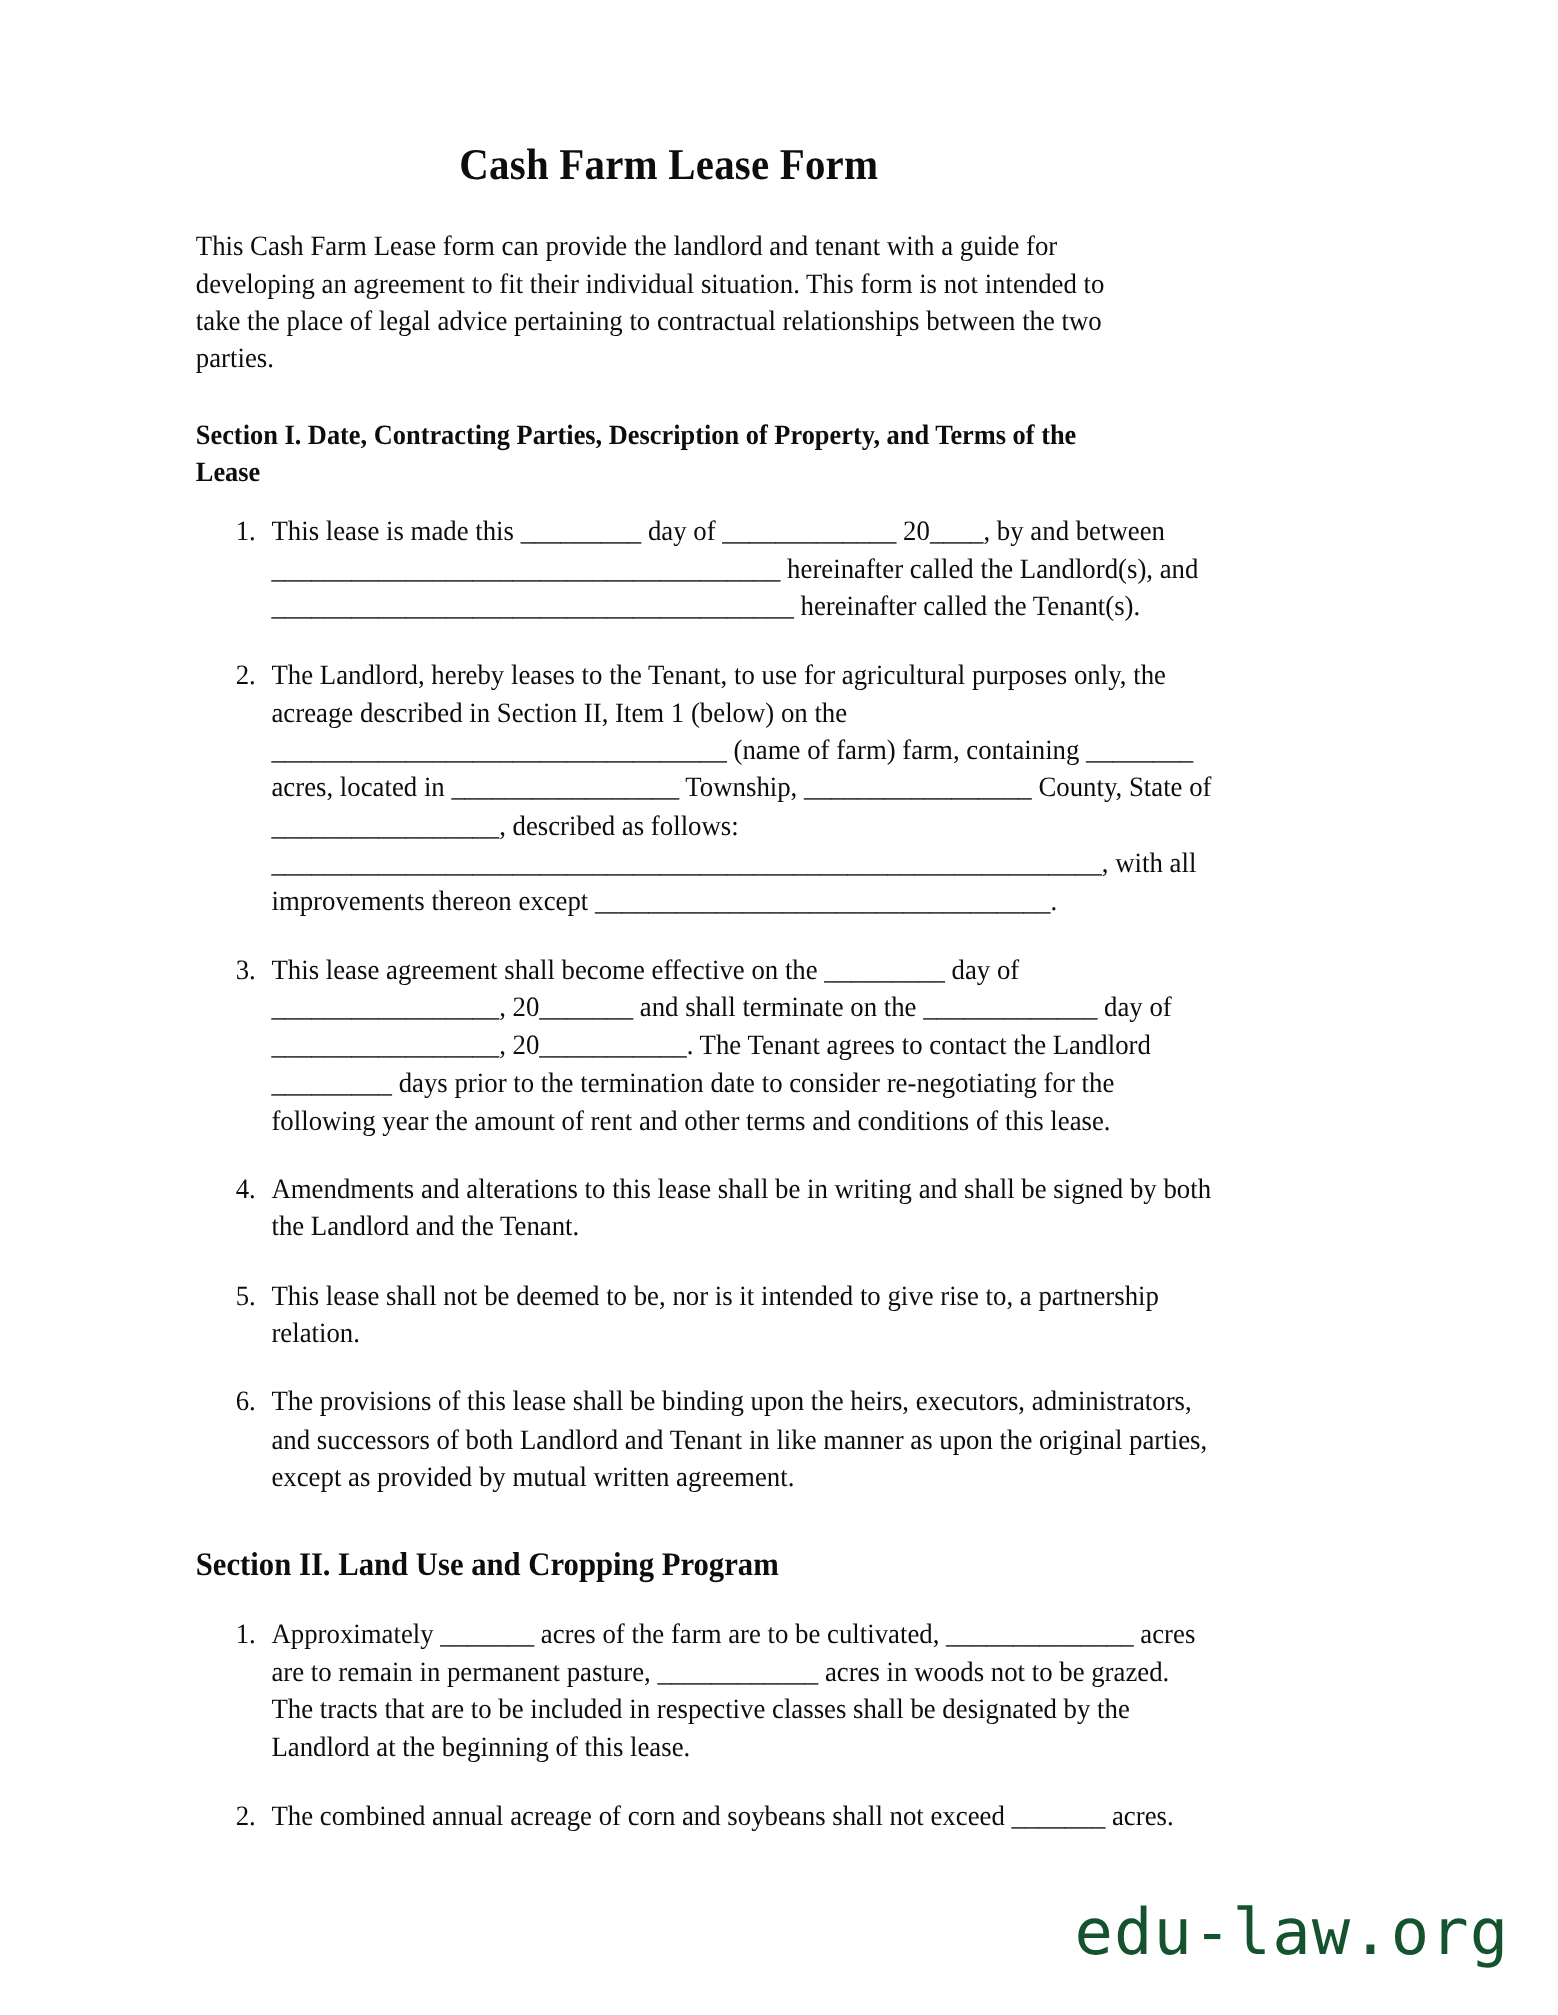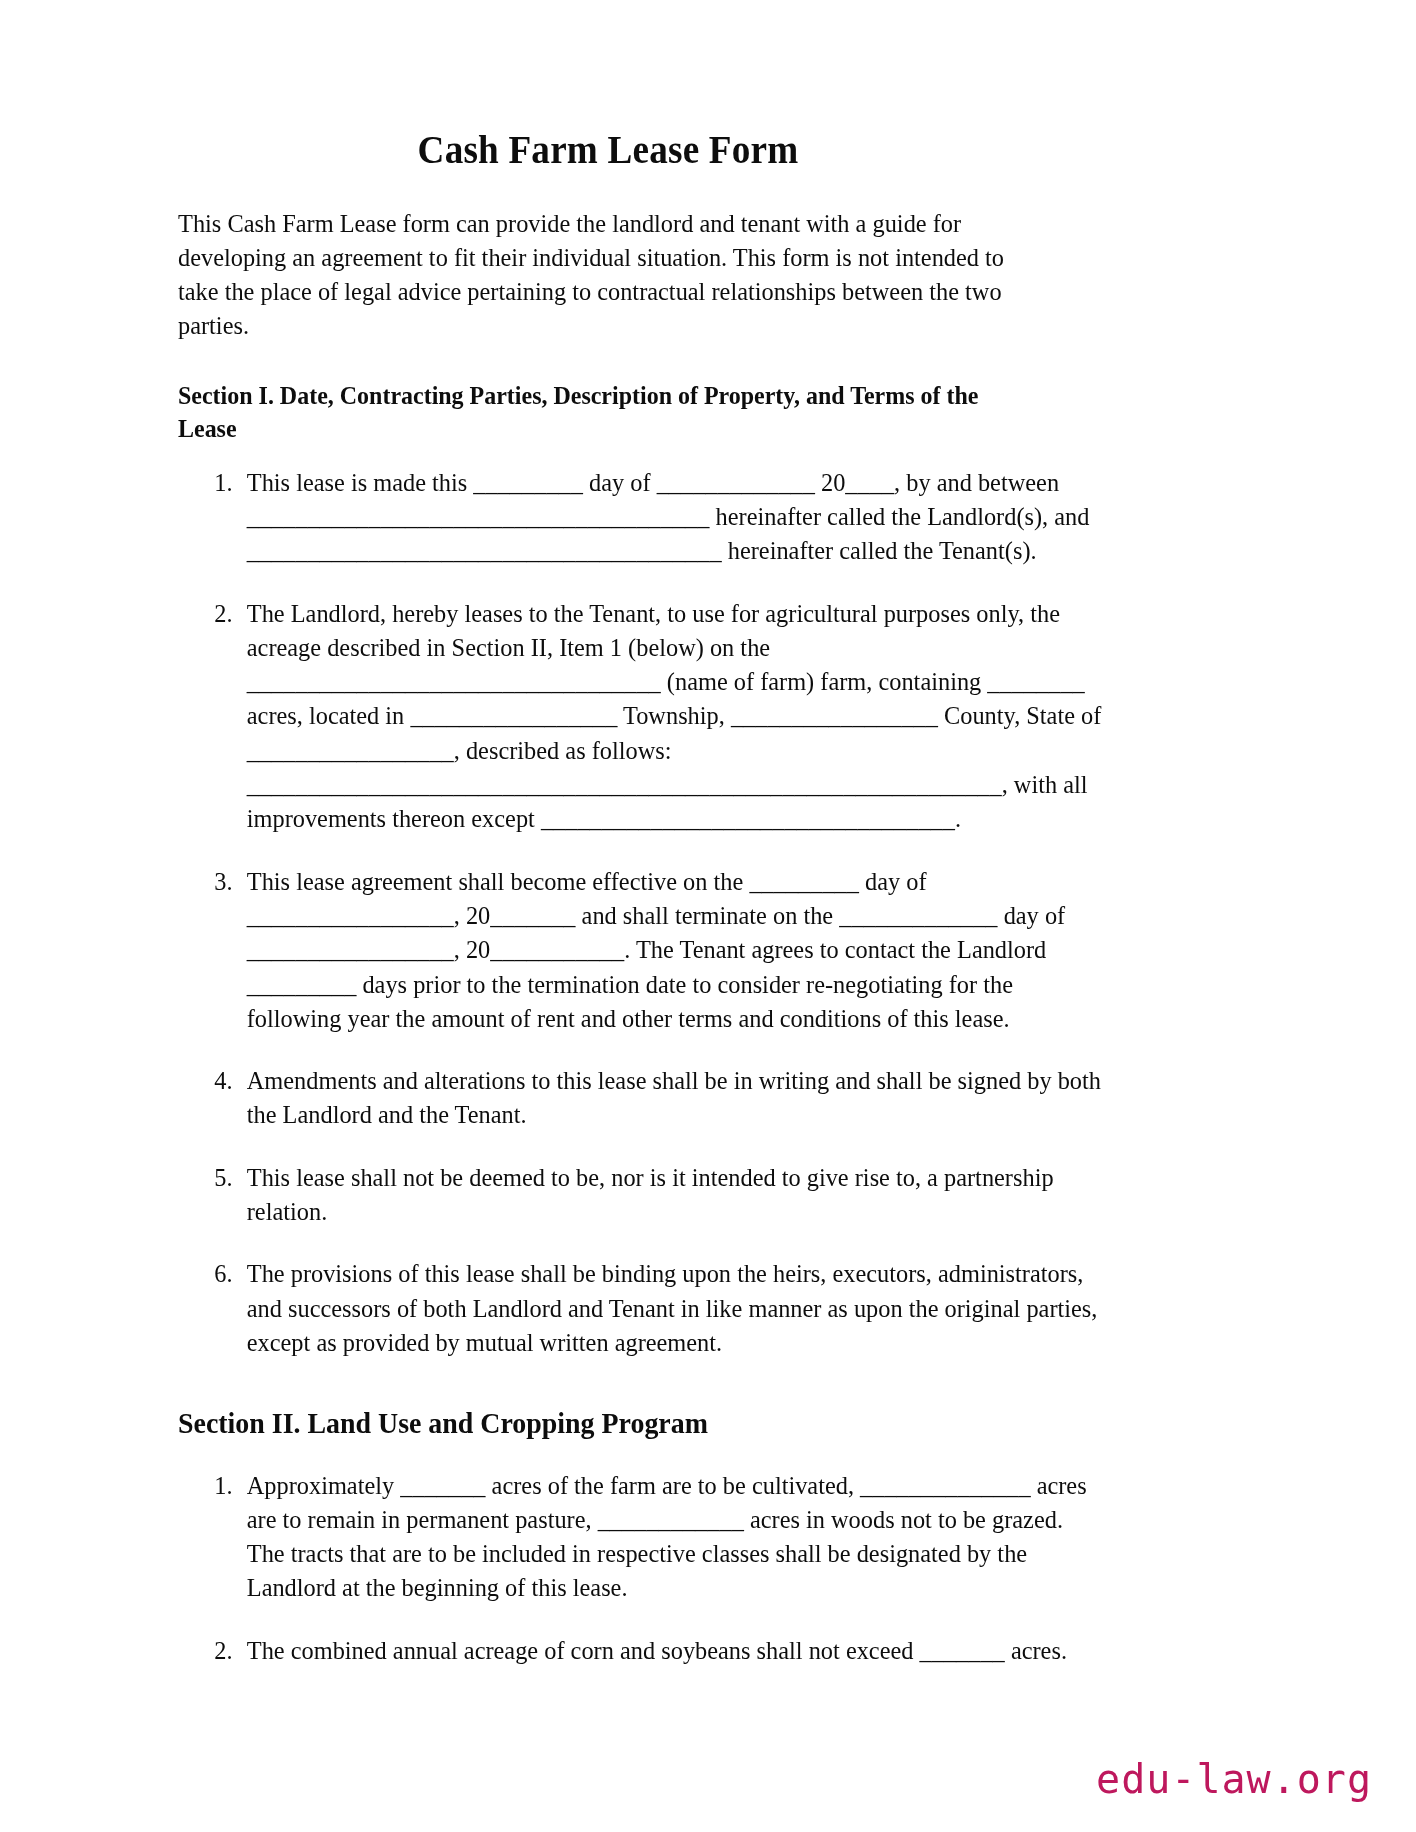--- a/index.html
+++ b/index.html
@@ -98,25 +98,25 @@
     top: 0;
     width: 34px;
     text-align: left;
   }
   .item-body { display: block; }
 
   
   .watermark {
     position: absolute;
     right: 44px;
-    bottom: 30px;
+    bottom: 42px;
     font-family: "DejaVu Sans Mono", "Liberation Mono", monospace;
-    font-size: 40px;
+    font-size: 58px;
     letter-spacing: 1px;
-    color: #be185d;
+    color: #14532d;
     white-space: nowrap;
   }
 </style>
 </head>
 <body>
 
 <div class="page">
   <div class="content">
 
     <h1 class="doc-title">Cash Farm Lease Form</h1>

